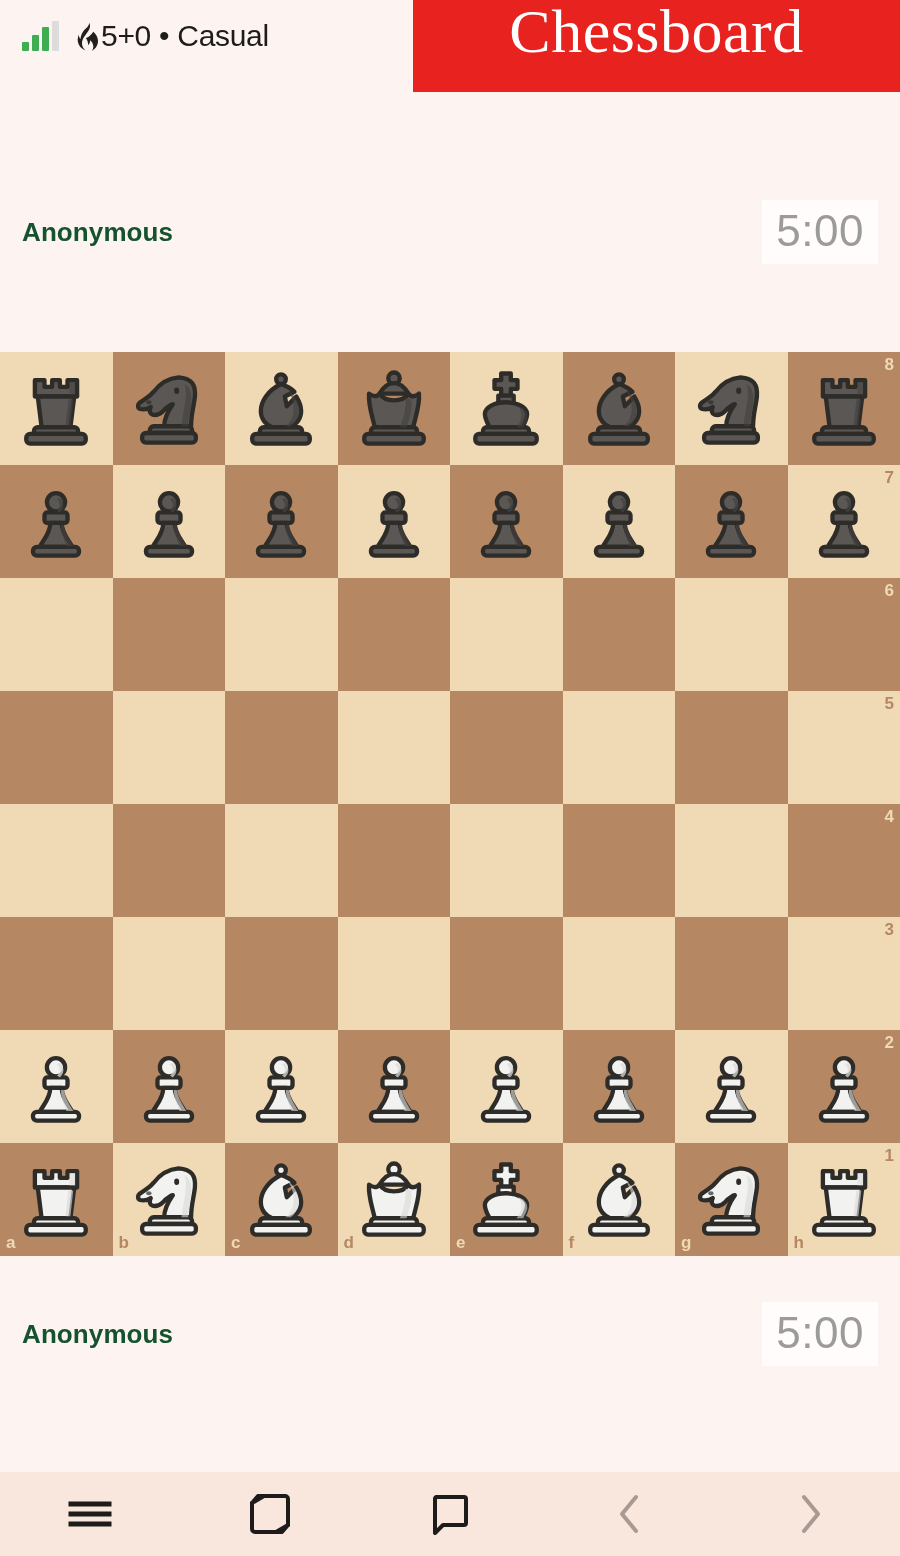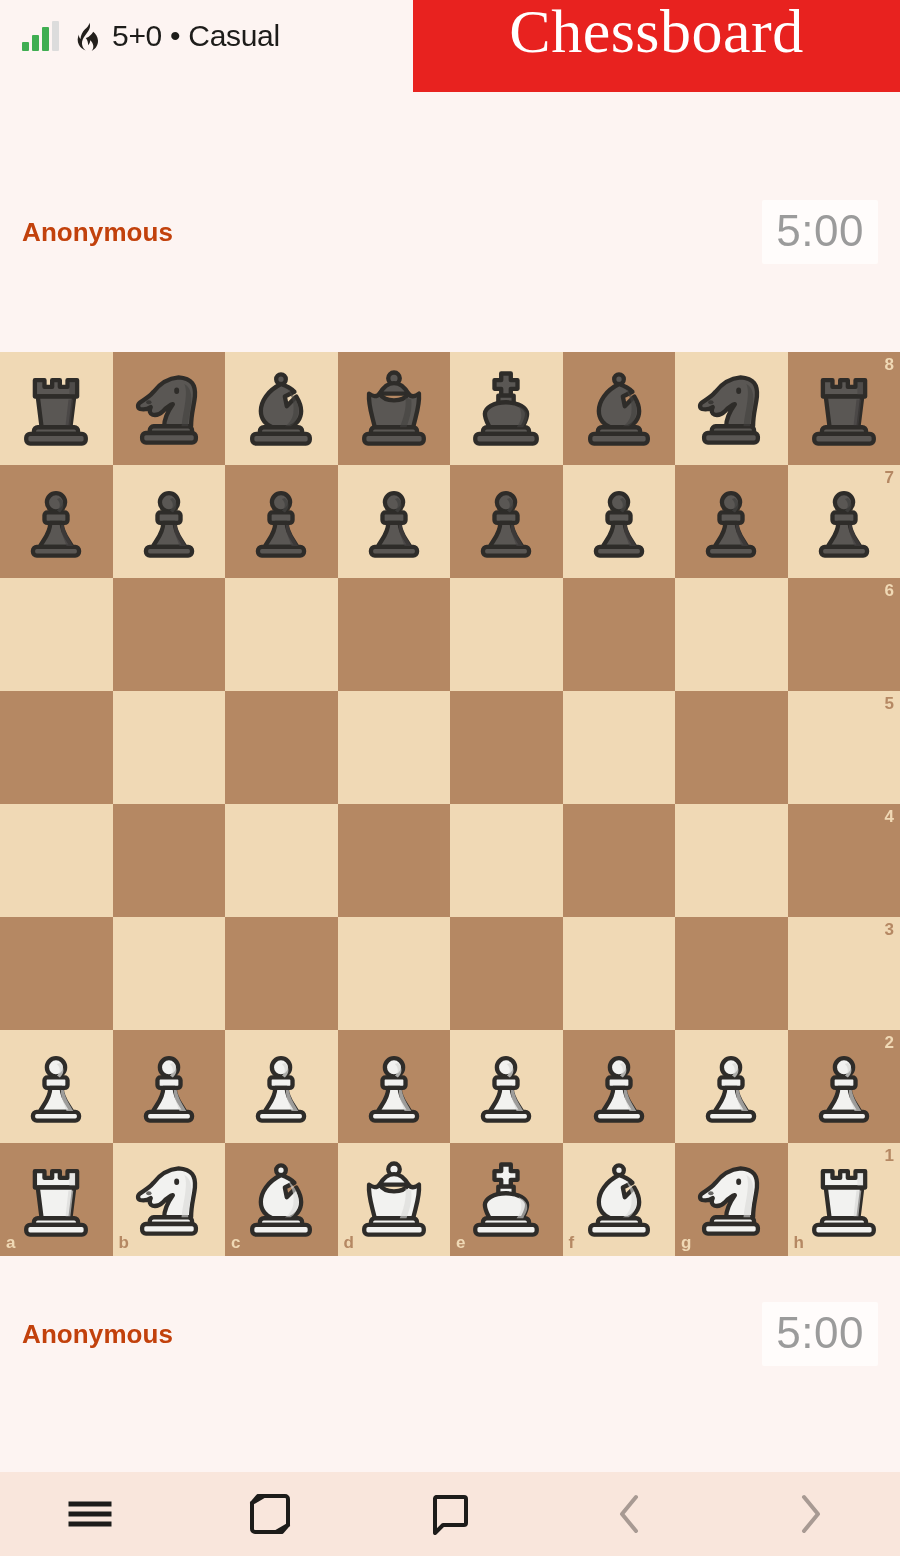--- a/index.html
+++ b/index.html
@@ -48,21 +48,20 @@
     border-radius: 1px;
   }
   .signal-icon i:nth-child(1) { height: 9px; }
   .signal-icon i:nth-child(2) { height: 16px; }
   .signal-icon i:nth-child(3) { height: 24px; }
   .signal-icon i:nth-child(4) { height: 30px; background: #dcdcdc; }
 
   .game-info {
     display: flex;
     align-items: center;
-    gap: 11px;
     font-size: 30px;
     color: #1d1c1a;
     letter-spacing: -0.3px;
     text-align: center;
   }
   .flame-icon {
     display: inline-block;
     width: 26px;
     height: 30px;
     position: relative;
@@ -99,21 +98,21 @@
     align-items: center;
     justify-content: space-between;
     padding: 0 22px;
   }
   .player-row.top    { top: 196px; }
   .player-row.bottom { top: 1298px; }
 
   .player-name {
     font-size: 26px;
     font-weight: bold;
-    color: #c2410c;
+    color: #14532d;
     letter-spacing: 0.1px;
   }
 
   .clock {
     background: #fffcfb;
     color: #9b9b9b;
     font-size: 44px;
     line-height: 1;
     padding: 9px 14px 11px 14px;
     letter-spacing: 0.5px;

